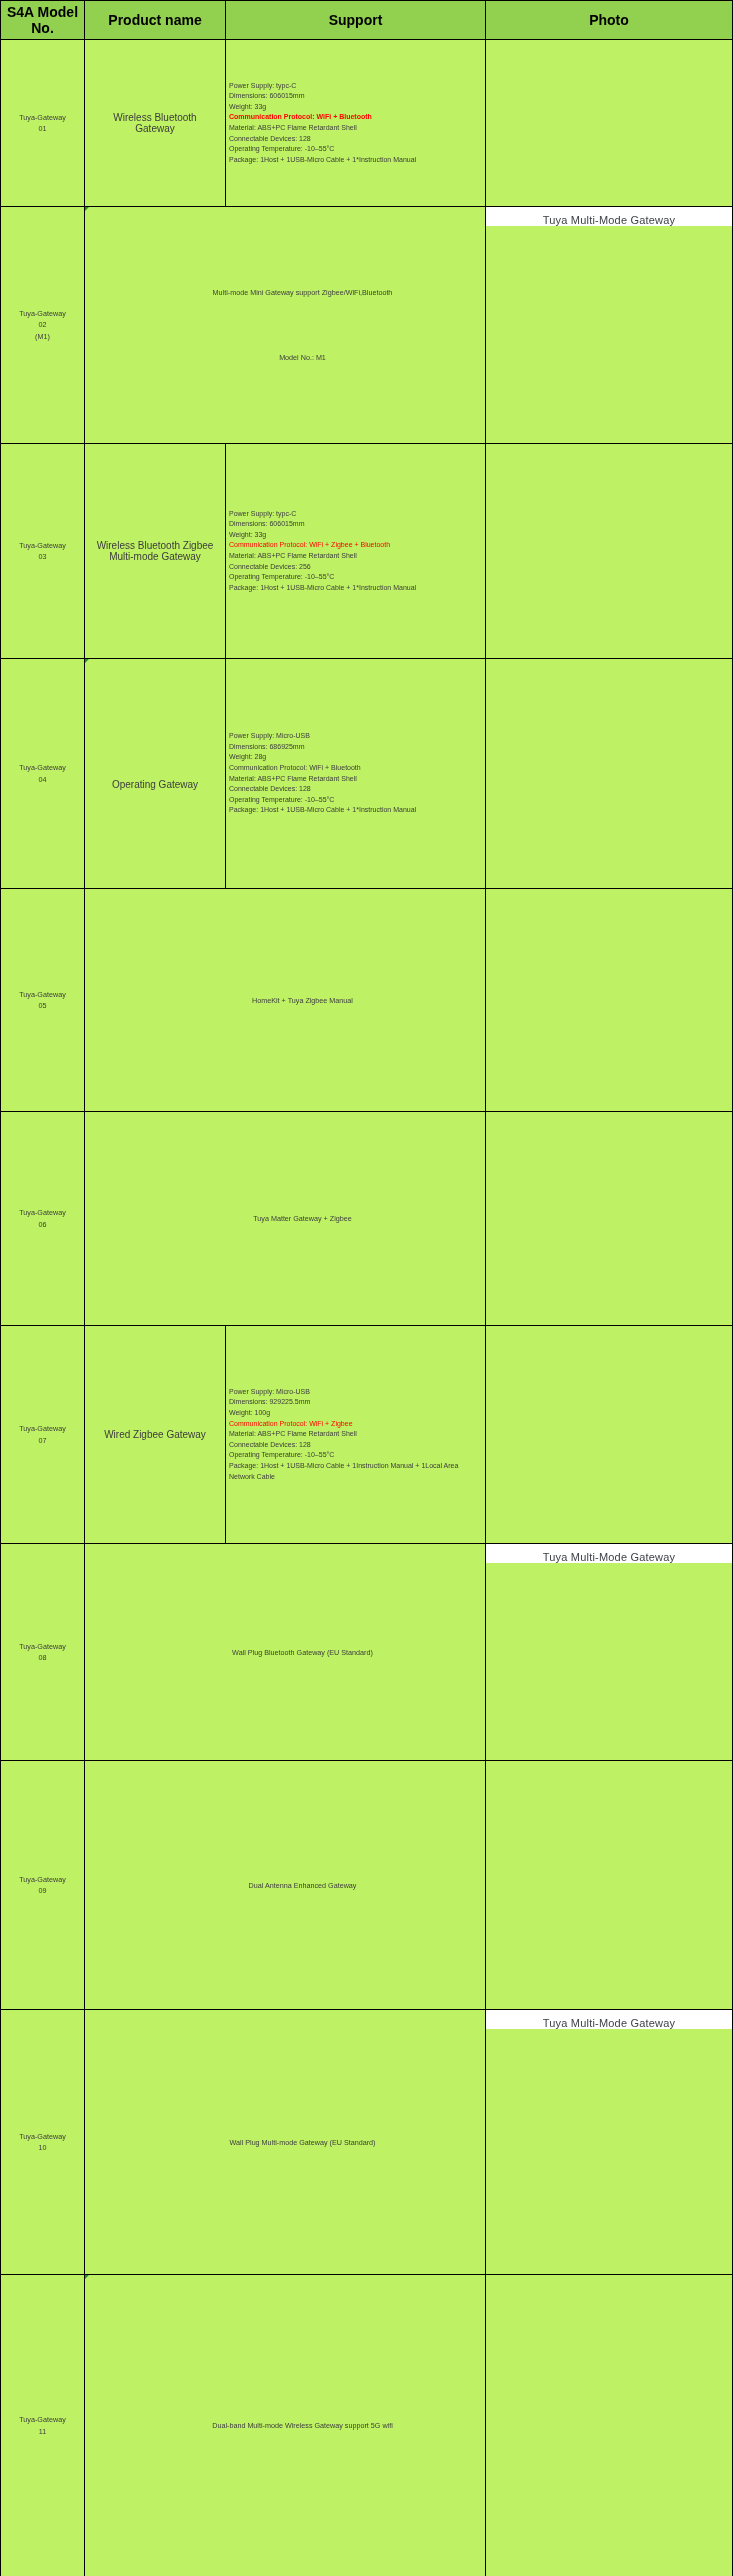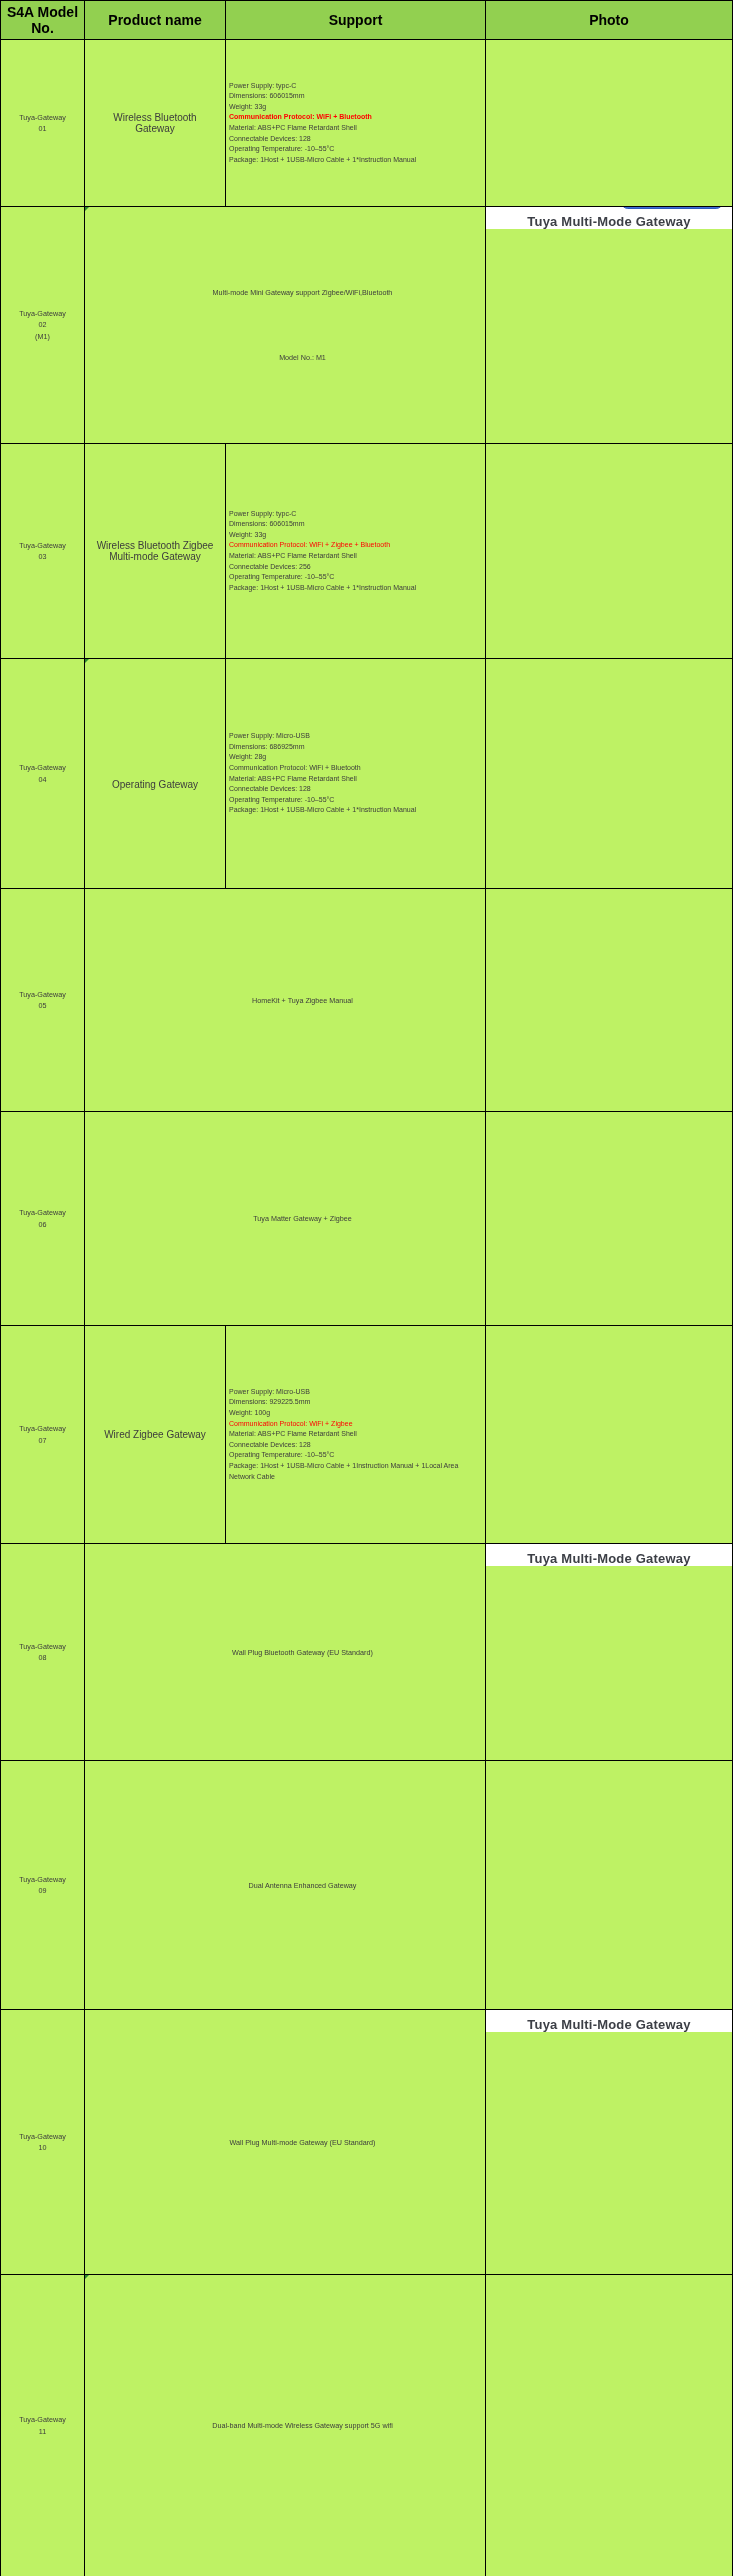--- a/index.html
+++ b/index.html
@@ -16,21 +16,21 @@
   .bold{font-weight:bold;}
   td.photo-cell{padding:0;vertical-align:top;overflow:hidden;}
   .m2{margin-top:56px;}
   .corner{position:absolute;left:0;top:0;width:0;height:0;border-top:4.6px solid #2e8b2e;border-right:4.6px solid transparent;}
   tr.r1{height:167px;} tr.r2{height:237px;} tr.r3{height:215px;} tr.r4{height:230px;}
   tr.r5{height:223px;} tr.r6{height:214px;} tr.r7{height:218px;} tr.r8{height:217px;}
   tr.r9{height:249px;} tr.r10{height:265px;} tr.r11{height:302px;}
   .photo{position:relative;width:100%;height:100%;overflow:hidden;background:#fff;}
 
   
-  .promo-title{margin-top:6.8px;text-align:center;font-size:13px;font-weight:bold;color:#3c3f46;letter-spacing:0.2px;}
+  .promo-title{margin-top:6.8px;text-align:center;font-size:11px;font-weight:normal;color:#3c3f46;letter-spacing:0.2px;}
   .mini-badge{position:absolute;right:9px;bottom:20px;background:#4070d8;border:1.5px solid #2f5bbd;color:#fff;font-weight:bold;font-size:7.6px;padding:1.5px 6.8px;border-radius:6.8px;}
 
   
   .ph5{background:linear-gradient(180deg,#c3cdcc 0%,#b8c5c4 60%,#b2bfbe 100%);}
   .hand{position:absolute;left:-10.6px;bottom:-9px;width:59px;height:43px;border-radius:50%;background:#e9cba9;transform:rotate(24deg);}
 </style>
 </head>
 <body>
 
 <div class="sheet">

